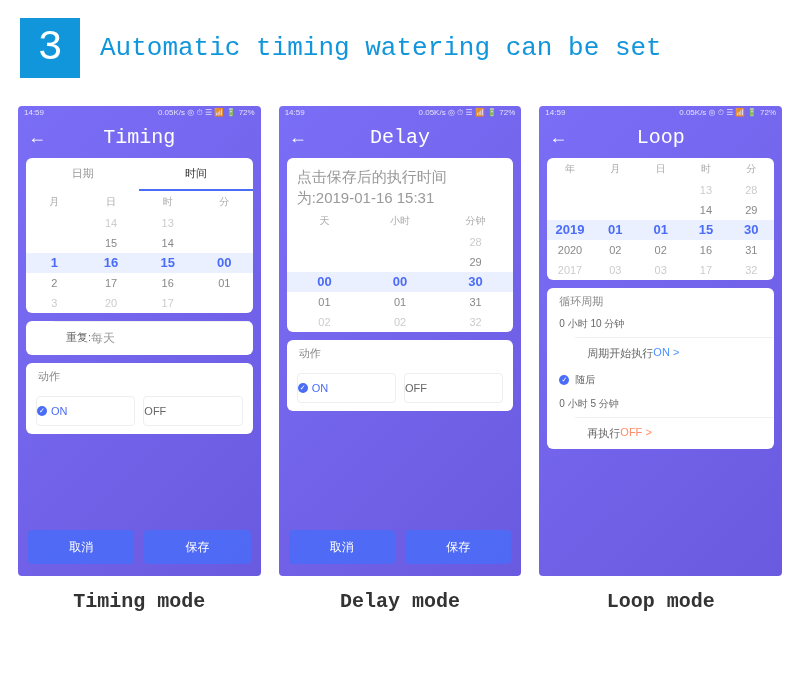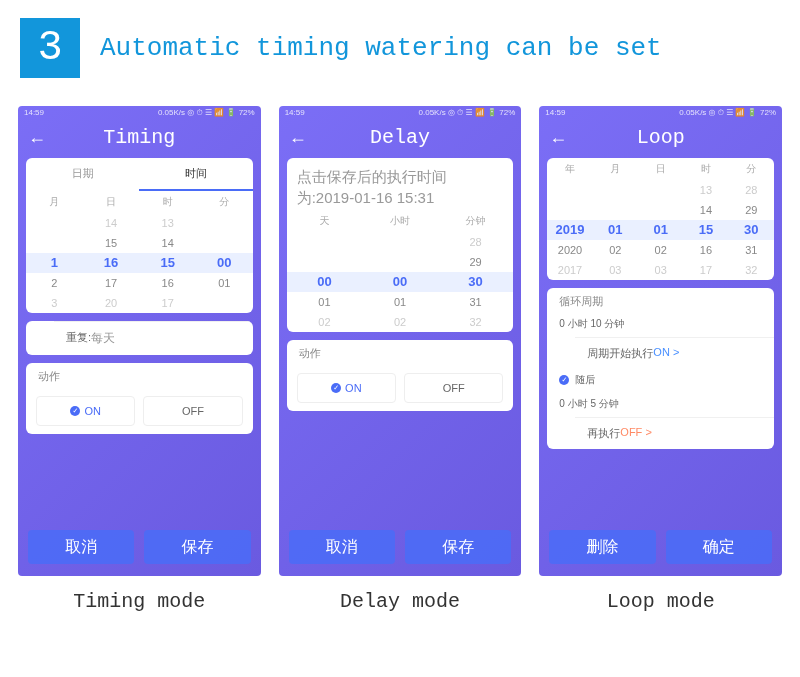--- a/index.html
+++ b/index.html
@@ -21,27 +21,27 @@
 .col { flex: 1; font-size: 11px; }
 .colhdr { color: #aaa; padding: 4px 0; font-size: 10px; }
 .v { height: 20px; line-height: 20px; color: #ccc; }
 .sel { color: #4a6cf7; font-weight: 600; font-size: 13px; background: #eaf0ff; }
 .near { color: #888; }
 .row { display: flex; justify-content: flex-start; padding: 8px 12px; font-size: 11px; color: #666; border-top: 1px solid #f0f0f0; margin-left: 28px; }
 .row .val { color: #999; font-size: 12px; }
 .row .on { color: #4a90ff; }
 .row .off { color: #ff8a65; }
 .btns { display: flex; gap: 8px; padding: 8px 10px; }
-.btn { flex: 1; background: #fff; border: 1px solid #eee; border-radius: 4px; height: 30px; display: flex; align-items: center; justify-content: center; font-size: 11px; color: #666; gap: 4px; }
+.btn { flex: 1; background: #fff; border: 1px solid #eee; border-radius: 4px; height: 30px; display: flex; align-items: center; justify-content: flex-start; font-size: 11px; color: #666; gap: 4px; }
 .btn.active { color: #4a6cf7; }
 .check { width: 10px; height: 10px; border-radius: 50%; background: #4a6cf7; display: inline-flex; align-items: center; justify-content: center; color: #fff; font-size: 7px; }
 .hint { font-size: 15px; color: #999; padding: 8px 10px 2px; line-height: 1.4; }
 .footbtns { display: flex; gap: 10px; padding: 8px 10px 12px; margin-top: auto; }
-.fbtn { flex: 1; height: 34px; background: rgba(74,108,247,.85); color: #fff; border-radius: 4px; display: flex; align-items: center; justify-content: center; font-size: 16px; }
-.captions { display: flex; gap: 18px; padding: 14px 18px; }
+.fbtn { flex: 1; height: 34px; background: rgba(74,108,247,.85); color: #fff; border-radius: 4px; display: flex; align-items: center; justify-content: center; font-size: 12px; }
+.captions { display: flex; gap: 18px; padding: 14px 18px; font-weight: bold; }
 .caption { flex: 1; text-align: center; font-family: "Courier New", monospace; font-size: 20px; color: #333; }
 .lbl { padding: 6px 12px 4px; font-size: 11px; color: #888; }
 .smallrow { padding: 4px 12px 6px; font-size: 10px; color: #666; display: flex; align-items: center; gap: 6px; }
 </style>
 </head>
 <body>
 
 <div class="header">
   <div class="badge">3</div>
   <div class="title">Automatic timing watering can be set</div>
@@ -237,24 +237,20 @@
       <div class="smallrow">
           <span class="check">✓</span>
           <span>随后</span>
         </div>
       <div class="smallrow">0 小时 5 分钟</div>
       <div class="row">
           <span>再执行</span>
           <span class="off">OFF &gt;</span>
         </div>
     </div>
-    <div class="footbtns">
-      <div class="fbtn">删除</div>
-      <div class="fbtn">确定</div>
-    </div>
   </div>
 
 </div>
 
 <div class="captions">
   <div class="caption">Timing mode</div>
   <div class="caption">Delay mode</div>
   <div class="caption">Loop mode</div>
 </div>
 

